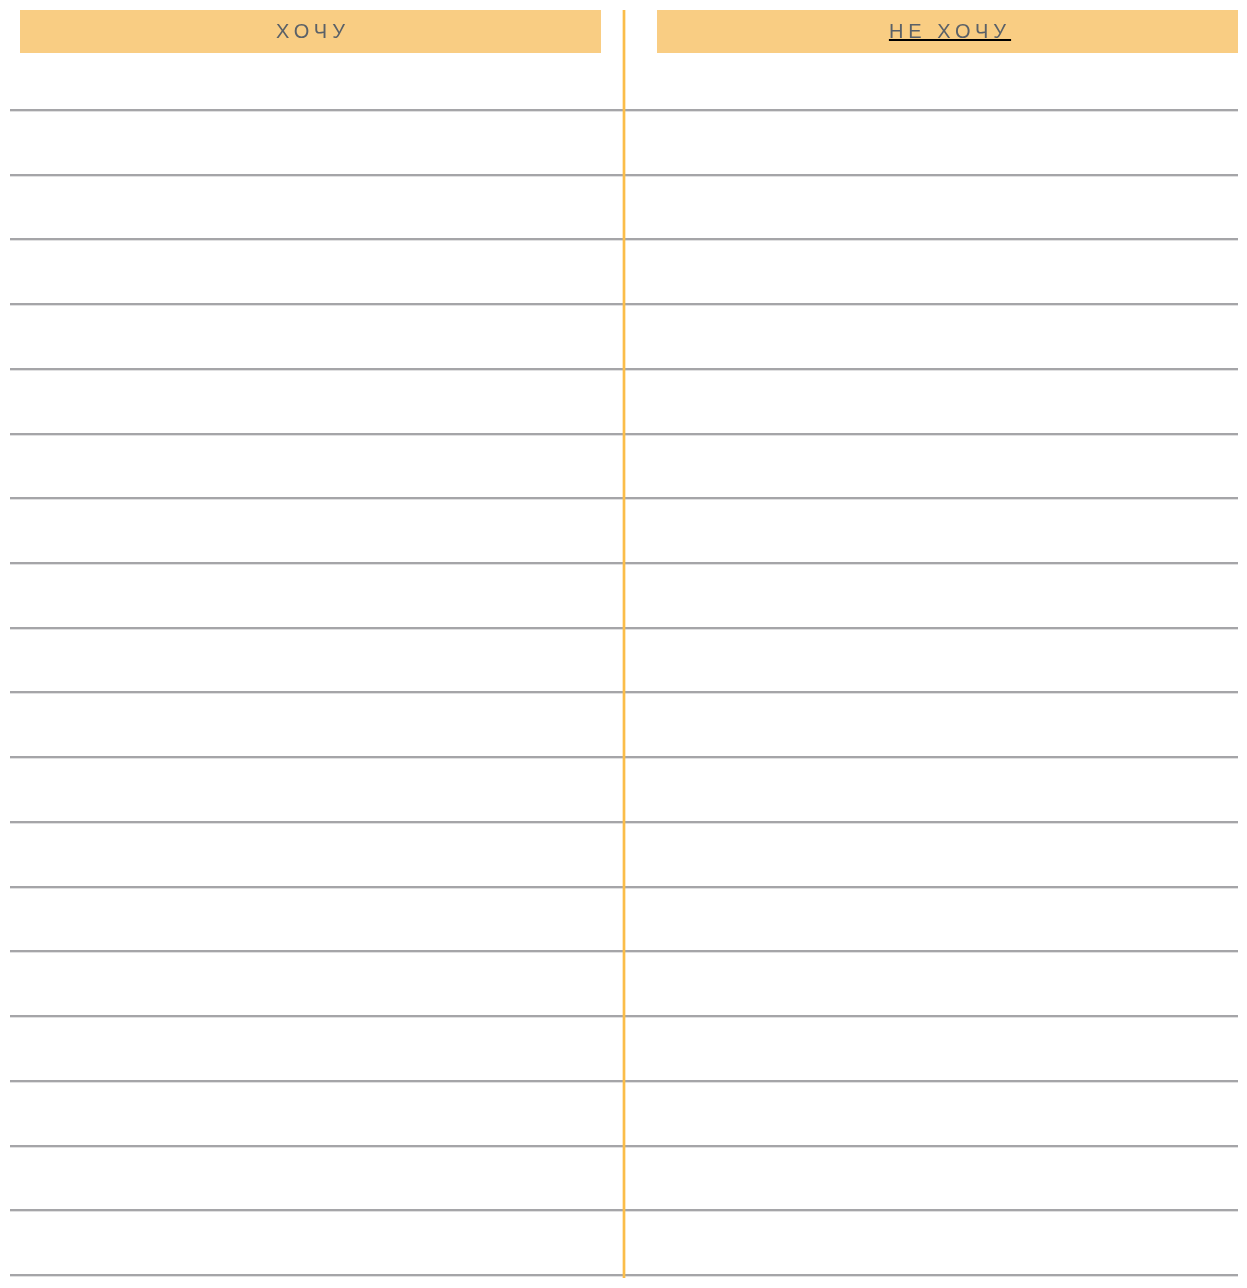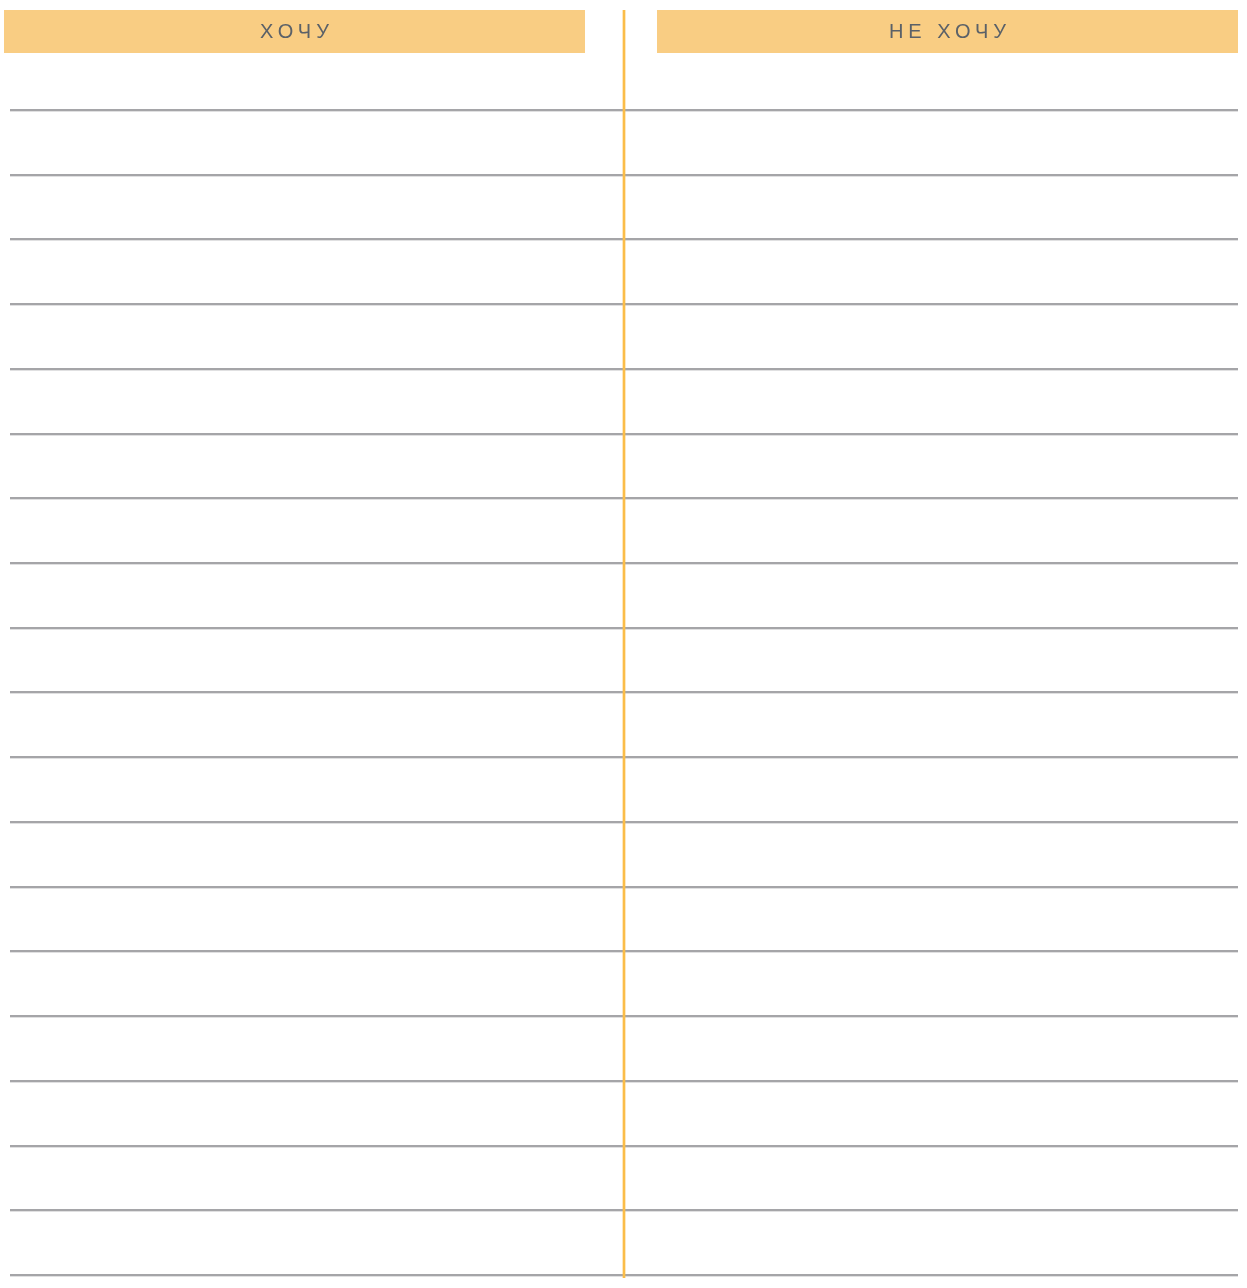--- a/index.html
+++ b/index.html
@@ -18,22 +18,22 @@
   .col-header {
     position: absolute;
     top: 10px;
     height: 43px;
     width: 581px;
     background: var(--header-bg, #f9cd83);
     display: flex;
     align-items: center;
     justify-content: center;
   }
-  .col-header.left  { left: 4px; }
-  .col-header.right { left: 657px; }
+  .col-header.left  { left: 20px; }
+  .col-header.right { left: 657px; text-decoration: underline; }
   .col-header .label {
     color: var(--header-text, #5b6168);
     font-size: 20px;
     letter-spacing: 5px;
     font-weight: 500;
     text-transform: uppercase;
     white-space: nowrap;
     
     margin-right: -5px;
   }

